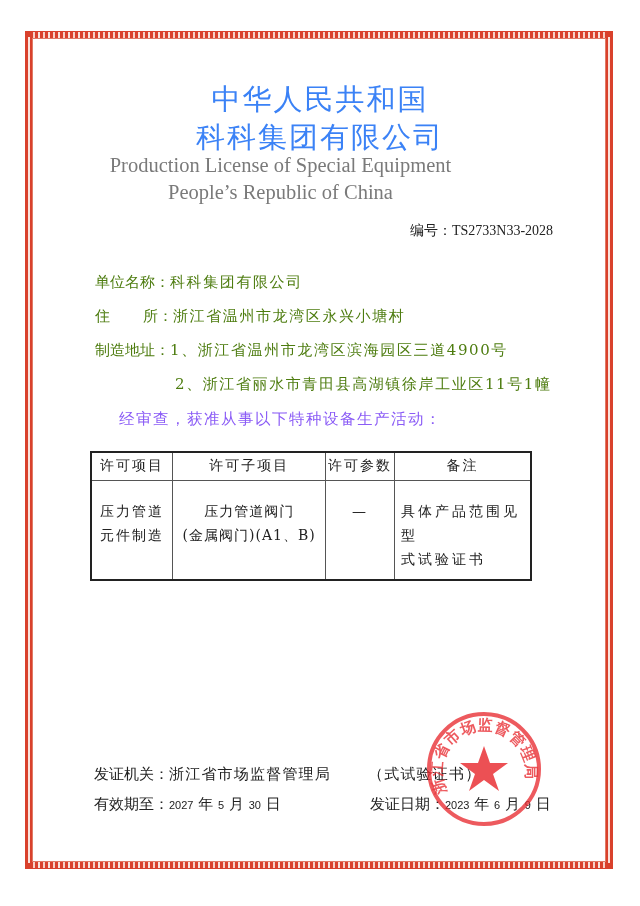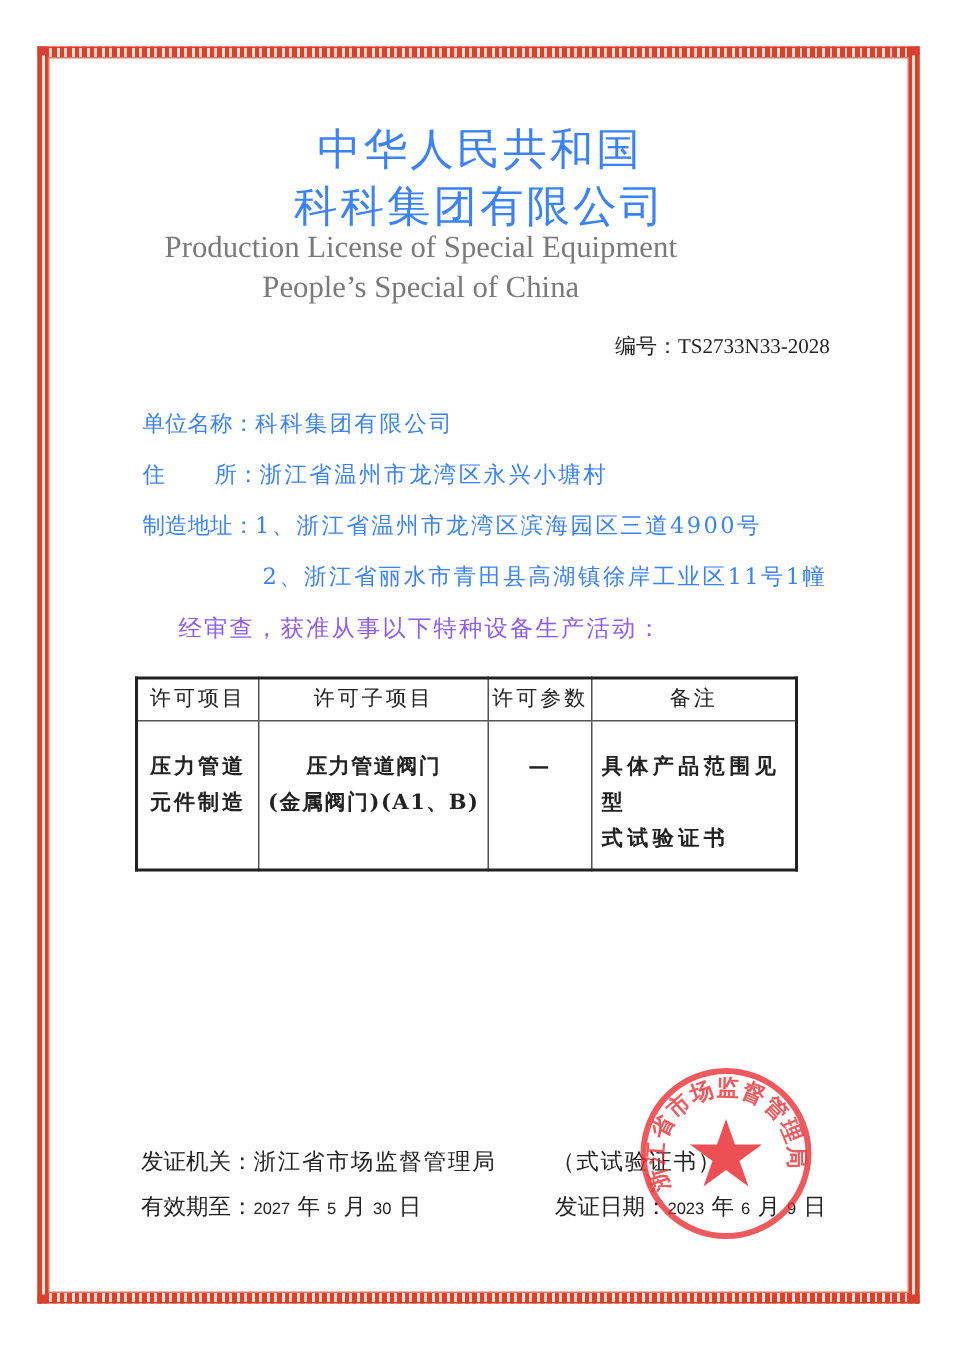--- a/index.html
+++ b/index.html
@@ -31,34 +31,34 @@
       color: #7a7a7a; font-family: "Liberation Serif", "DejaVu Serif", serif;
       font-size: 20.5px; line-height: 26px;
     }
 
     .license-no {
       position: absolute; left: 410px; top: 222px; font-size: 14px; color: #222;
       font-family: "Liberation Serif", serif;
     }
     .license-no .lbl { font-family: "DejaVu Sans", sans-serif; font-size: 14px; }
 
-    .field { position: absolute; left: 95px; font-size: 15.5px; line-height: 20px; color: #3b82f6; white-space: nowrap; }
+    .field { position: absolute; left: 95px; font-size: 15.5px; line-height: 20px; color: #4d7c0f; white-space: nowrap; }
     .field .lbl { display: inline-block; font-family: "DejaVu Sans", sans-serif; font-size: 15px; }
     .field .val { font-family: "DejaVu Serif", serif; font-size: 15px; letter-spacing: 1.6px; }
 
     .approved { position: absolute; left: 119px; top: 409px; font-size: 15.5px; letter-spacing: 1.5px; color: #8b5cf6; font-family: "DejaVu Serif", serif; }
 
     table.permit {
       position: absolute; left: 90px; top: 451px; width: 442px; height: 130px;
       border-collapse: collapse; border: 2px solid #222;
       font-family: "DejaVu Serif", serif; font-size: 14px; color: #222;
     }
     table.permit th, table.permit td { border: 1px solid #555; text-align: center; vertical-align: middle; letter-spacing: 2px; font-weight: normal; }
     table.permit tr.head { height: 28px; }
-    table.permit td { line-height: 24px; padding: 0 2px; font-weight: bold; }
+    table.permit td { line-height: 24px; padding: 0 2px; }
     table.permit td.note { text-align: left; padding-left: 6px; letter-spacing: 3px; margin-top: 48px; }
 
     .footer-row { position: absolute; font-size: 15px; color: #222; white-space: nowrap; }
     .footer-row .lbl { font-family: "DejaVu Sans", sans-serif; }
     .footer-row .cn { font-family: "DejaVu Serif", serif; letter-spacing: 1.2px; }
     .footer-row .num { font-family: "Liberation Sans", sans-serif; font-size: 11px; }
 
     .seal {
       position: absolute; left: 427px; top: 712px; width: 114px; height: 114px;
       border-radius: 50%; border: 4px solid rgba(232, 40, 46, 0.85);
@@ -73,21 +73,21 @@
 <div class="frame-outer-line"></div>
 <div class="frame-inner"></div>
 <div class="corner" style="left:25px;top:31px;"></div>
 <div class="corner" style="left:607px;top:31px;"></div>
 <div class="corner" style="left:25px;top:863px;"></div>
 <div class="corner" style="left:607px;top:863px;"></div>
 
 <div class="title-cn" style="top:80px;">中华人民共和国</div>
 <div class="title-cn" style="top:118px;">科科集团有限公司</div>
 <div class="title-en" style="top:152px;">Production License of Special Equipment</div>
-<div class="title-en" style="top:179px;">People’s Special of China</div>
+<div class="title-en" style="top:179px;">People’s Republic of China</div>
 
 <div class="license-no">
   <span class="lbl">编号：</span><span>TS2733N33-2028</span>
 </div>
 
 <div class="field" style="top:272px;">
   <span class="lbl">单位名称：</span><span class="val">科科集团有限公司</span>
 </div>
 
 <div class="field" style="top:306px;">

